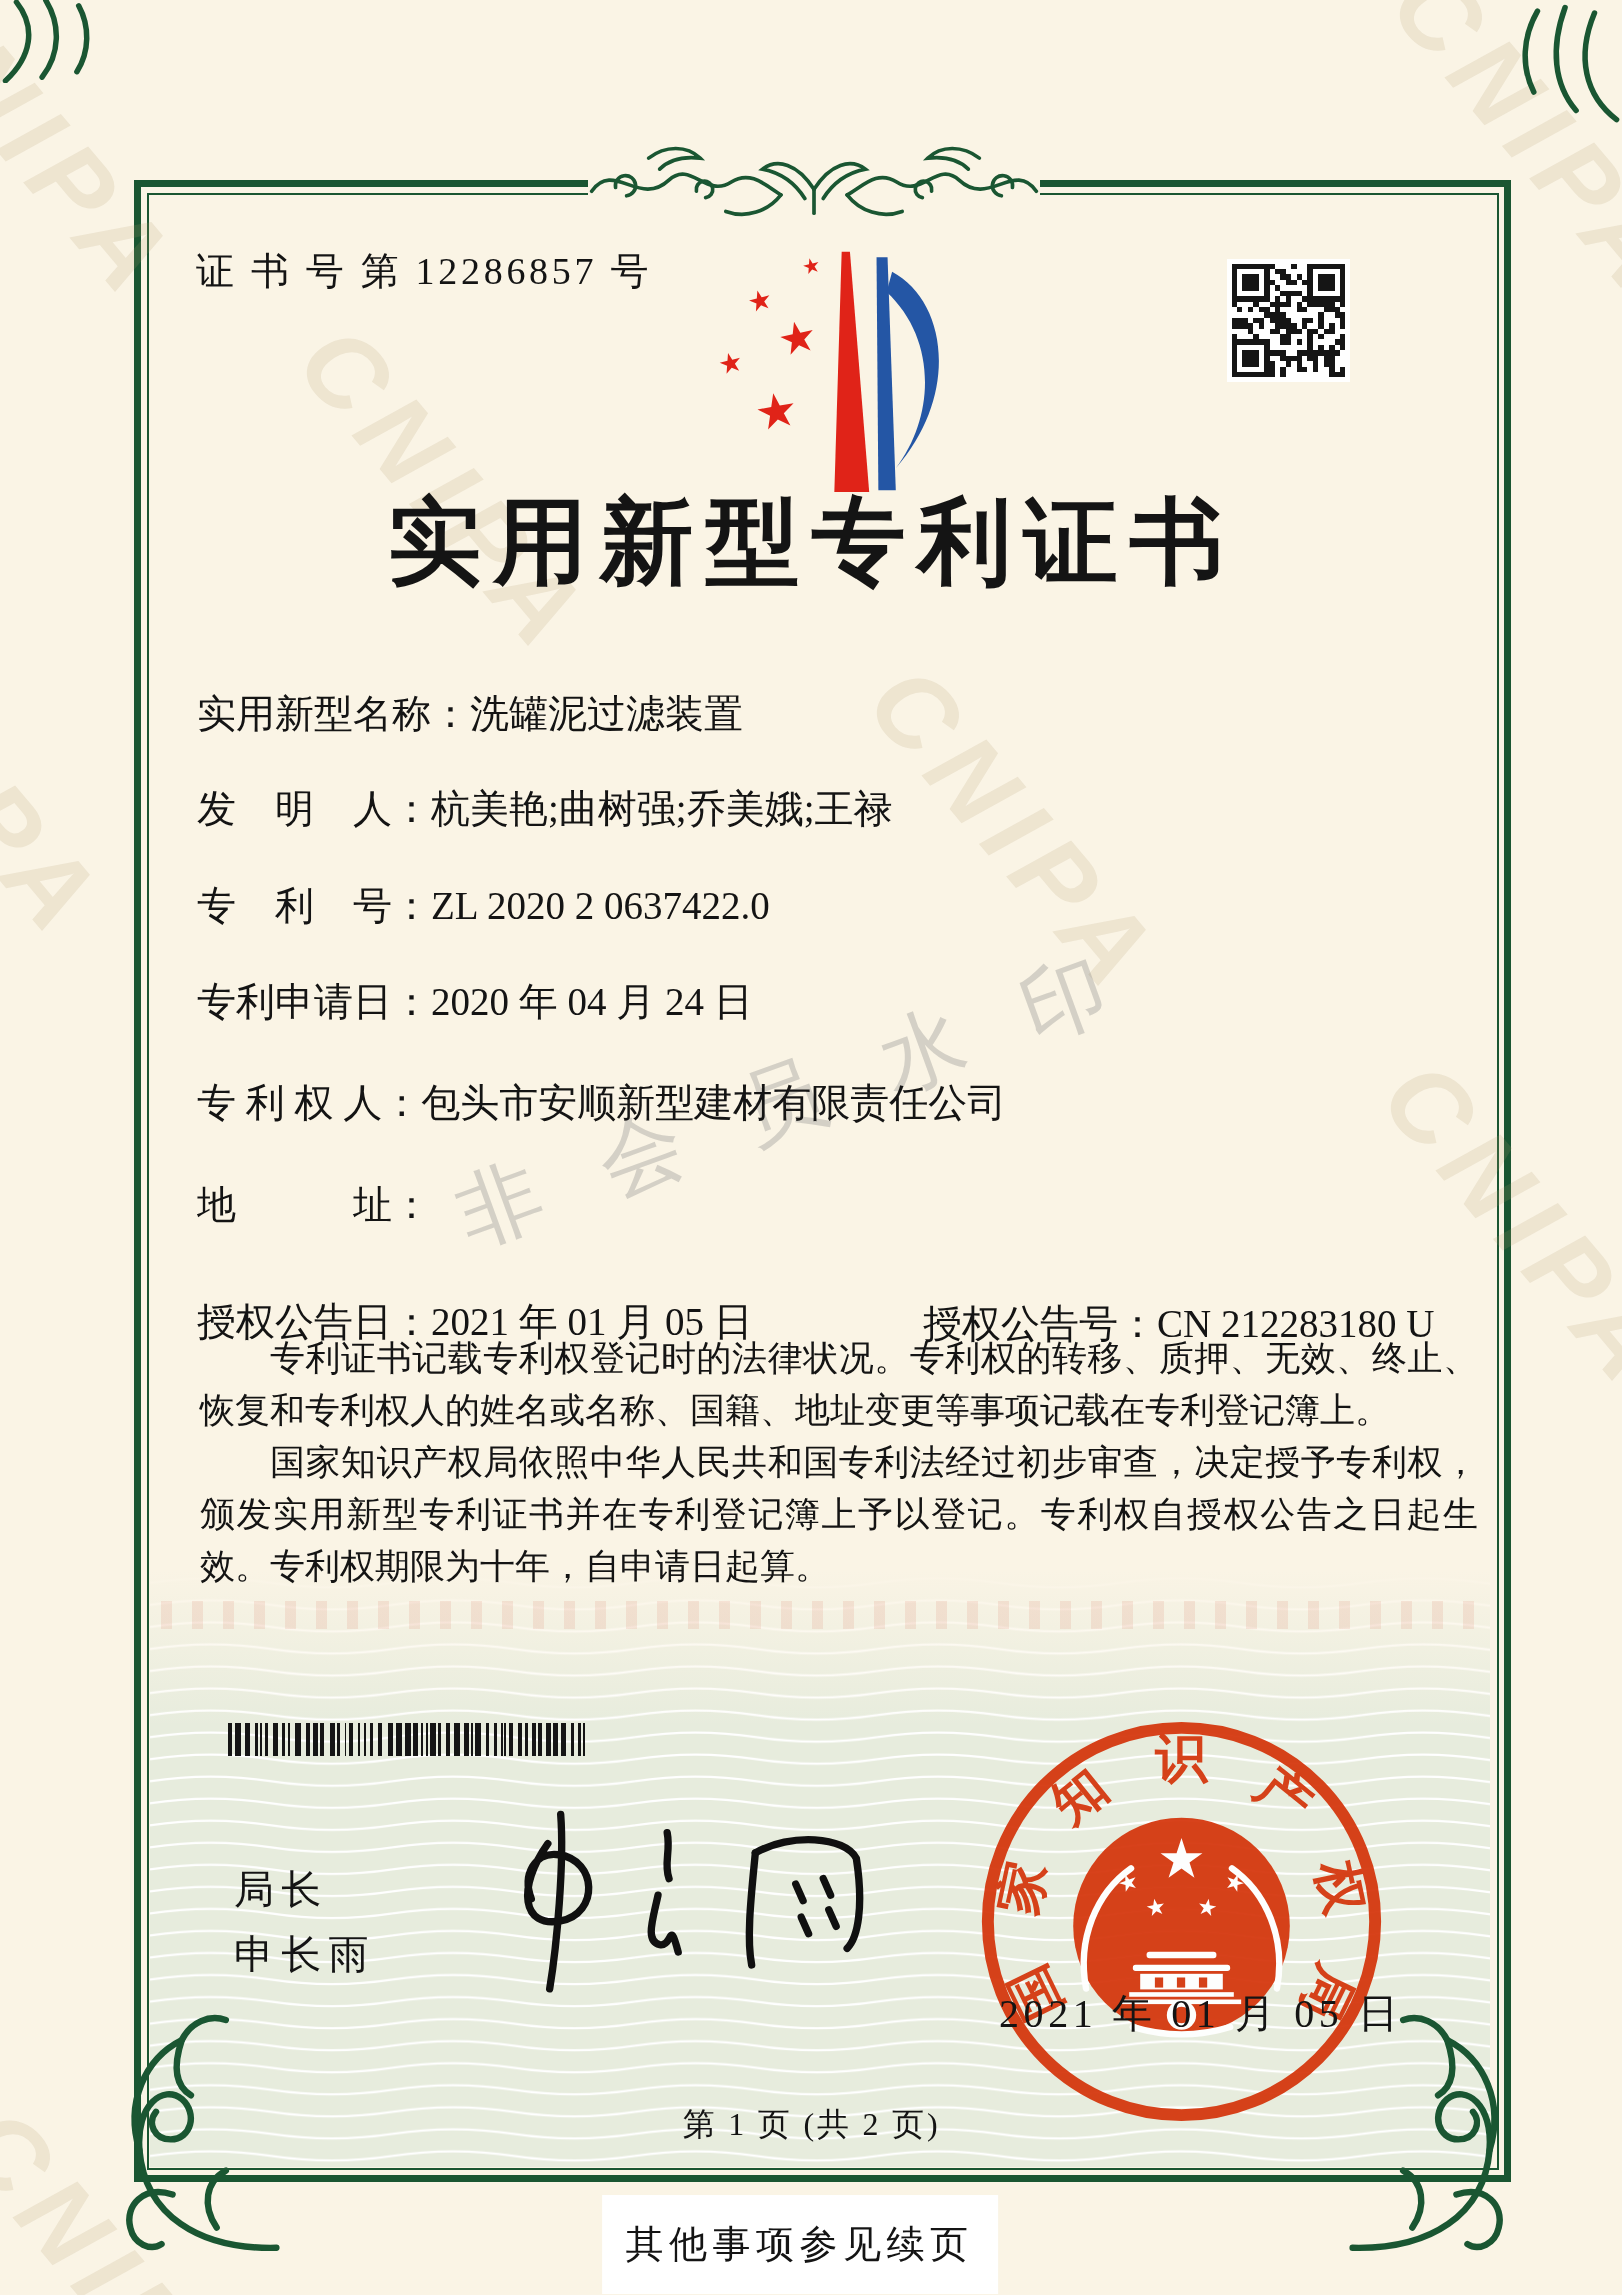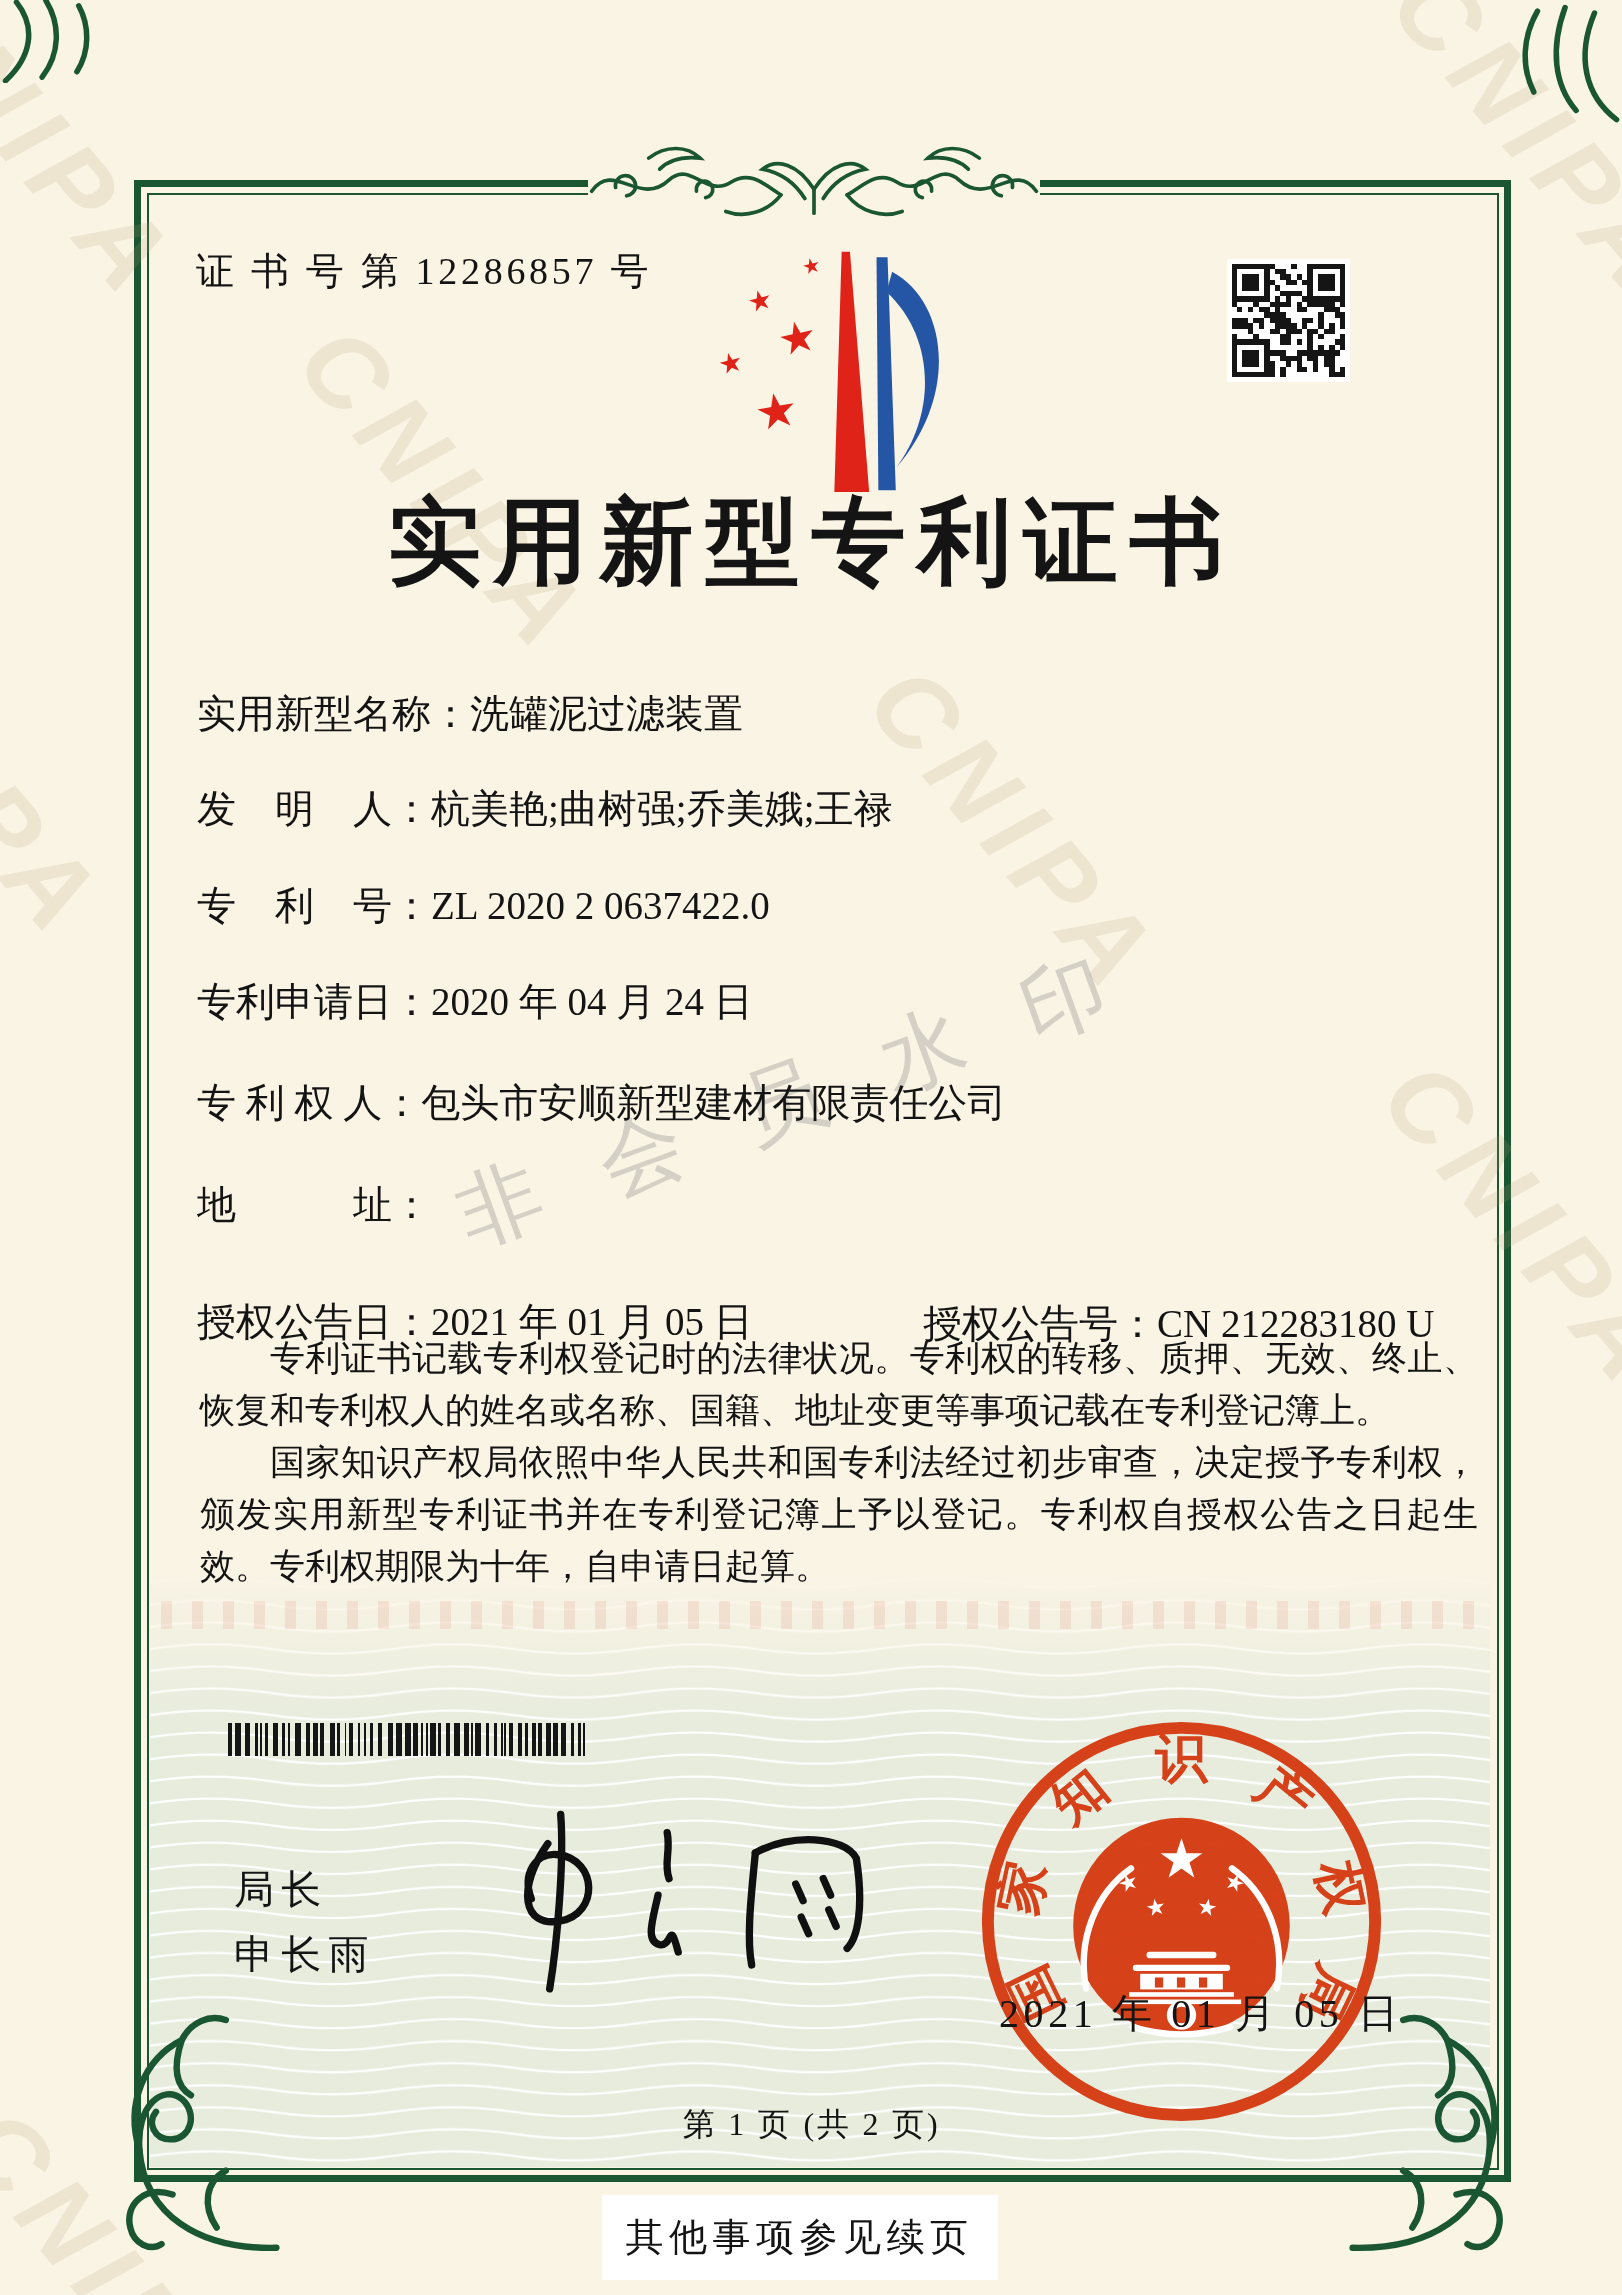--- a/index.html
+++ b/index.html
@@ -36,21 +36,21 @@
   .barcode i{display:block;height:100%;}
   .qr{left:1227px;top:259px;width:123px;height:123px;background:#fff;padding:4.6px;box-sizing:border-box;z-index:5;}
   .qr-grid{width:100%;height:100%;display:grid;grid-template-columns:repeat(21,1fr);grid-template-rows:repeat(21,1fr);}
   .qr-grid b{background:#151515;}
   
   .sig-label{left:234px;font-size:40px;font-family:"Liberation Sans","DejaVu Sans",sans-serif;font-weight:500;z-index:5;letter-spacing:7.3px;}
   .seal{left:975px;top:1715px;z-index:6;opacity:.95;}
   .seal-date{left:999px;top:1986px;font-size:40px;letter-spacing:4.6px;z-index:7;white-space:nowrap;}
   
   .page-info{left:0;top:2103px;width:1623px;text-align:center;font-size:32px;letter-spacing:2.8px;z-index:5;}
-  .note-box{left:50%;transform:translateX(-53%);top:2195px;background:#ffffff;padding:17px 24px;font-size:38px;letter-spacing:5.5px;z-index:5;white-space:nowrap;}
+  .note-box{left:50%;transform:translateX(-53%);top:2195px;background:#ffffff;padding:24px 24px;font-size:38px;letter-spacing:5.5px;z-index:5;white-space:nowrap;}
   svg{display:block;}
 </style>
 </head>
 <body>
 
 <svg width="0" height="0" style="position:absolute" aria-hidden="true">
   <defs>
     <path id="star" d="M0,-1 L0.2245,-0.309 L0.951,-0.309 L0.3633,0.118 L0.5878,0.809 L0,0.382 L-0.5878,0.809 L-0.3633,0.118 L-0.951,-0.309 L-0.2245,-0.309 Z"></path>
     <pattern id="wavepat" width="264" height="24" patternUnits="userSpaceOnUse">
       <path d="M0 14 Q 66 4 132 14 T 264 14" fill="none" stroke="#ffffff" stroke-width="2.4"></path>

